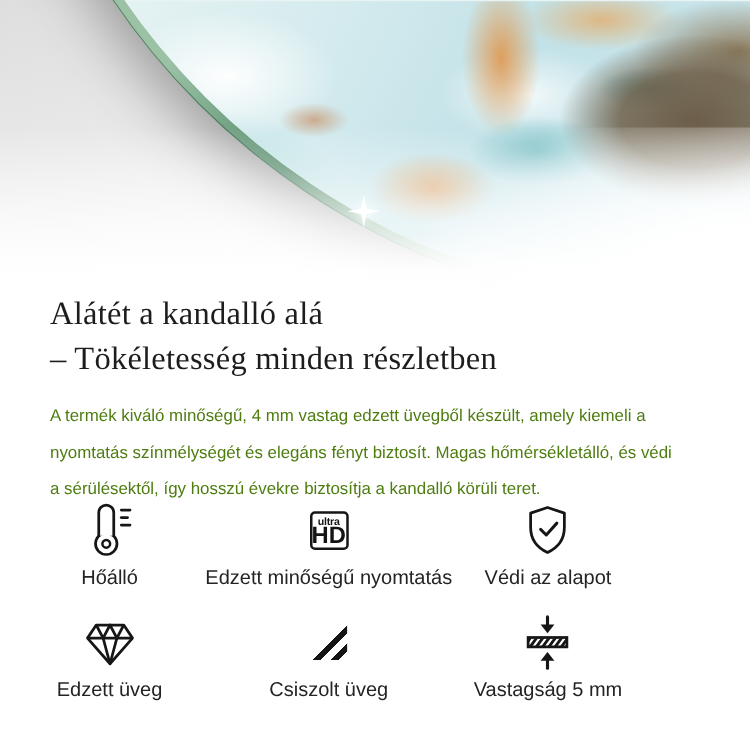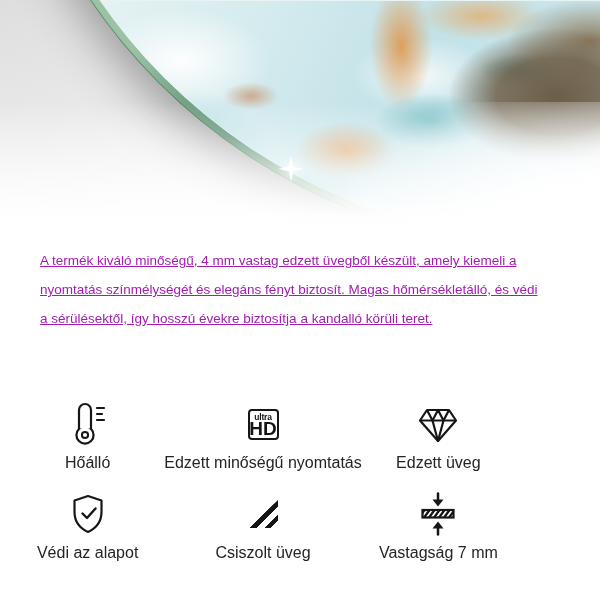--- a/index.html
+++ b/index.html
@@ -55,21 +55,21 @@
   }
 
   
   .text-block { position: absolute; top: 233px; left: 40px; width: 505px; }
   h1 {
     margin: 0; font-family: "Liberation Serif", "DejaVu Serif", serif;
     font-size: 26px; line-height: 36px; font-weight: 400; color: #1d1d1d;
     letter-spacing: 0.2px;
   }
   .text-block p {
-    margin: 13px 0 0 0; font-size: 13.5px; line-height: 29px; color: #a21caf; text-decoration: underline;
+    margin: 13px 0 0 0; font-size: 13.5px; line-height: 29px; color: #4d7c0f;
   }
 
   
   .features {
     position: absolute; left: 11px; top: 400px; width: 504px;
     display: grid; grid-template-columns: repeat(3, 1fr); row-gap: 18px;
   }
   .feature { display: flex; flex-direction: column; align-items: center; }
   .icon-box { height: 48px; display: flex; align-items: center; justify-content: center; }
   .feature-label { margin-top: 6px; font-size: 16px; color: #242424; white-space: nowrap; }
@@ -100,20 +100,24 @@
         <div class="marble"></div>
       </div>
     </div>
     <svg class="sparkle" viewBox="0 0 28 28">
       <path d="M14 1 L16.2 11.8 L27 14 L16.2 16.2 L14 27 L11.8 16.2 L1 14 L11.8 11.8 Z" fill="#ffffff" stroke="none"></path>
     </svg>
     <div class="hero-fade"></div>
   </div>
 
   <div class="text-block">
+    <h1>
+      <span>Alátét a kandalló alá</span><br>
+      <span>– Tökéletesség minden részletben</span>
+    </h1>
     <p>A termék kiváló minőségű, 4 mm vastag edzett üvegből készült, amely kiemeli a nyomtatás színmélységét és elegáns fényt biztosít. Magas hőmérsékletálló, és védi a sérülésektől, így hosszú évekre biztosítja a kandalló körüli teret.</p>
   </div>
 
   <div class="features">
 
     <div class="feature">
       <div class="icon-box">
         <svg width="44" height="46" viewBox="0 0 44 46" stroke-linecap="round">
           <circle cx="19" cy="34" r="8.6"></circle>
           <path d="M13 27.5 V9 A6 6 0 0 1 25 9 V27.5" fill="#ffffff"></path>
@@ -131,38 +135,38 @@
         <div class="uhd">
           <span class="uhd-top">ultra</span>
           <span class="uhd-bottom">HD</span>
         </div>
       </div>
       <div class="feature-label">Edzett minőségű nyomtatás</div>
     </div>
 
     <div class="feature">
       <div class="icon-box">
+        <svg width="44" height="44" viewBox="0 0 44 44" stroke-linejoin="round" stroke-linecap="round">
+          <path d="M22 4 L35.5 8.5 V20 C35.5 30.5 29.5 36.5 22 40 C14.5 36.5 8.5 30.5 8.5 20 V8.5 Z"></path>
+          <path d="M16.5 21.5 L21 26 L29.5 16.5" stroke-width="2.4"></path>
+        </svg>
+      </div>
+      <div class="feature-label">Védi az alapot</div>
+    </div>
+
+    <div class="feature">
+      <div class="icon-box">
         <svg width="44" height="40" viewBox="0 0 44 40" stroke-linejoin="round" stroke-width="2">
           <path d="M11 6 H33 L40 16.5 L22 37 L4 16.5 Z"></path>
           <path d="M4 16.5 H40"></path>
           <path d="M11 6 L16.5 16.5 L22 6 L27.5 16.5 L33 6"></path>
           <path d="M16.5 16.5 L22 37 L27.5 16.5"></path>
         </svg>
       </div>
       <div class="feature-label">Edzett üveg</div>
-    </div>
-
-    <div class="feature">
-      <div class="icon-box">
-        <svg width="44" height="44" viewBox="0 0 44 44" stroke-linejoin="round" stroke-linecap="round">
-          <path d="M22 4 L35.5 8.5 V20 C35.5 30.5 29.5 36.5 22 40 C14.5 36.5 8.5 30.5 8.5 20 V8.5 Z"></path>
-          <path d="M16.5 21.5 L21 26 L29.5 16.5" stroke-width="2.4"></path>
-        </svg>
-      </div>
-      <div class="feature-label">Védi az alapot</div>
     </div>
 
     <div class="feature">
       <div class="icon-box">
         <div class="stripes"></div>
       </div>
       <div class="feature-label">Csiszolt üveg</div>
     </div>
 
     <div class="feature">
@@ -182,17 +186,17 @@
             <line x1="17" y1="28" x2="25" y2="17"></line>
             <line x1="22" y1="28" x2="30" y2="17"></line>
             <line x1="27" y1="28" x2="35" y2="17"></line>
             <line x1="32" y1="28" x2="40" y2="17"></line>
           </g>
           <rect x="6.5" y="19" width="31" height="7.5" stroke-width="2.2"></rect>
           <polygon points="16.5,37.5 27.5,37.5 22,30.5" fill="#161616" stroke="none"></polygon>
           <line x1="22" y1="37" x2="22" y2="43.5" stroke-width="2.5"></line>
         </svg>
       </div>
-      <div class="feature-label">Vastagság 7 mm</div>
+      <div class="feature-label">Vastagság 5 mm</div>
     </div>
 
   </div>
 </div>
 
 </body></html>

